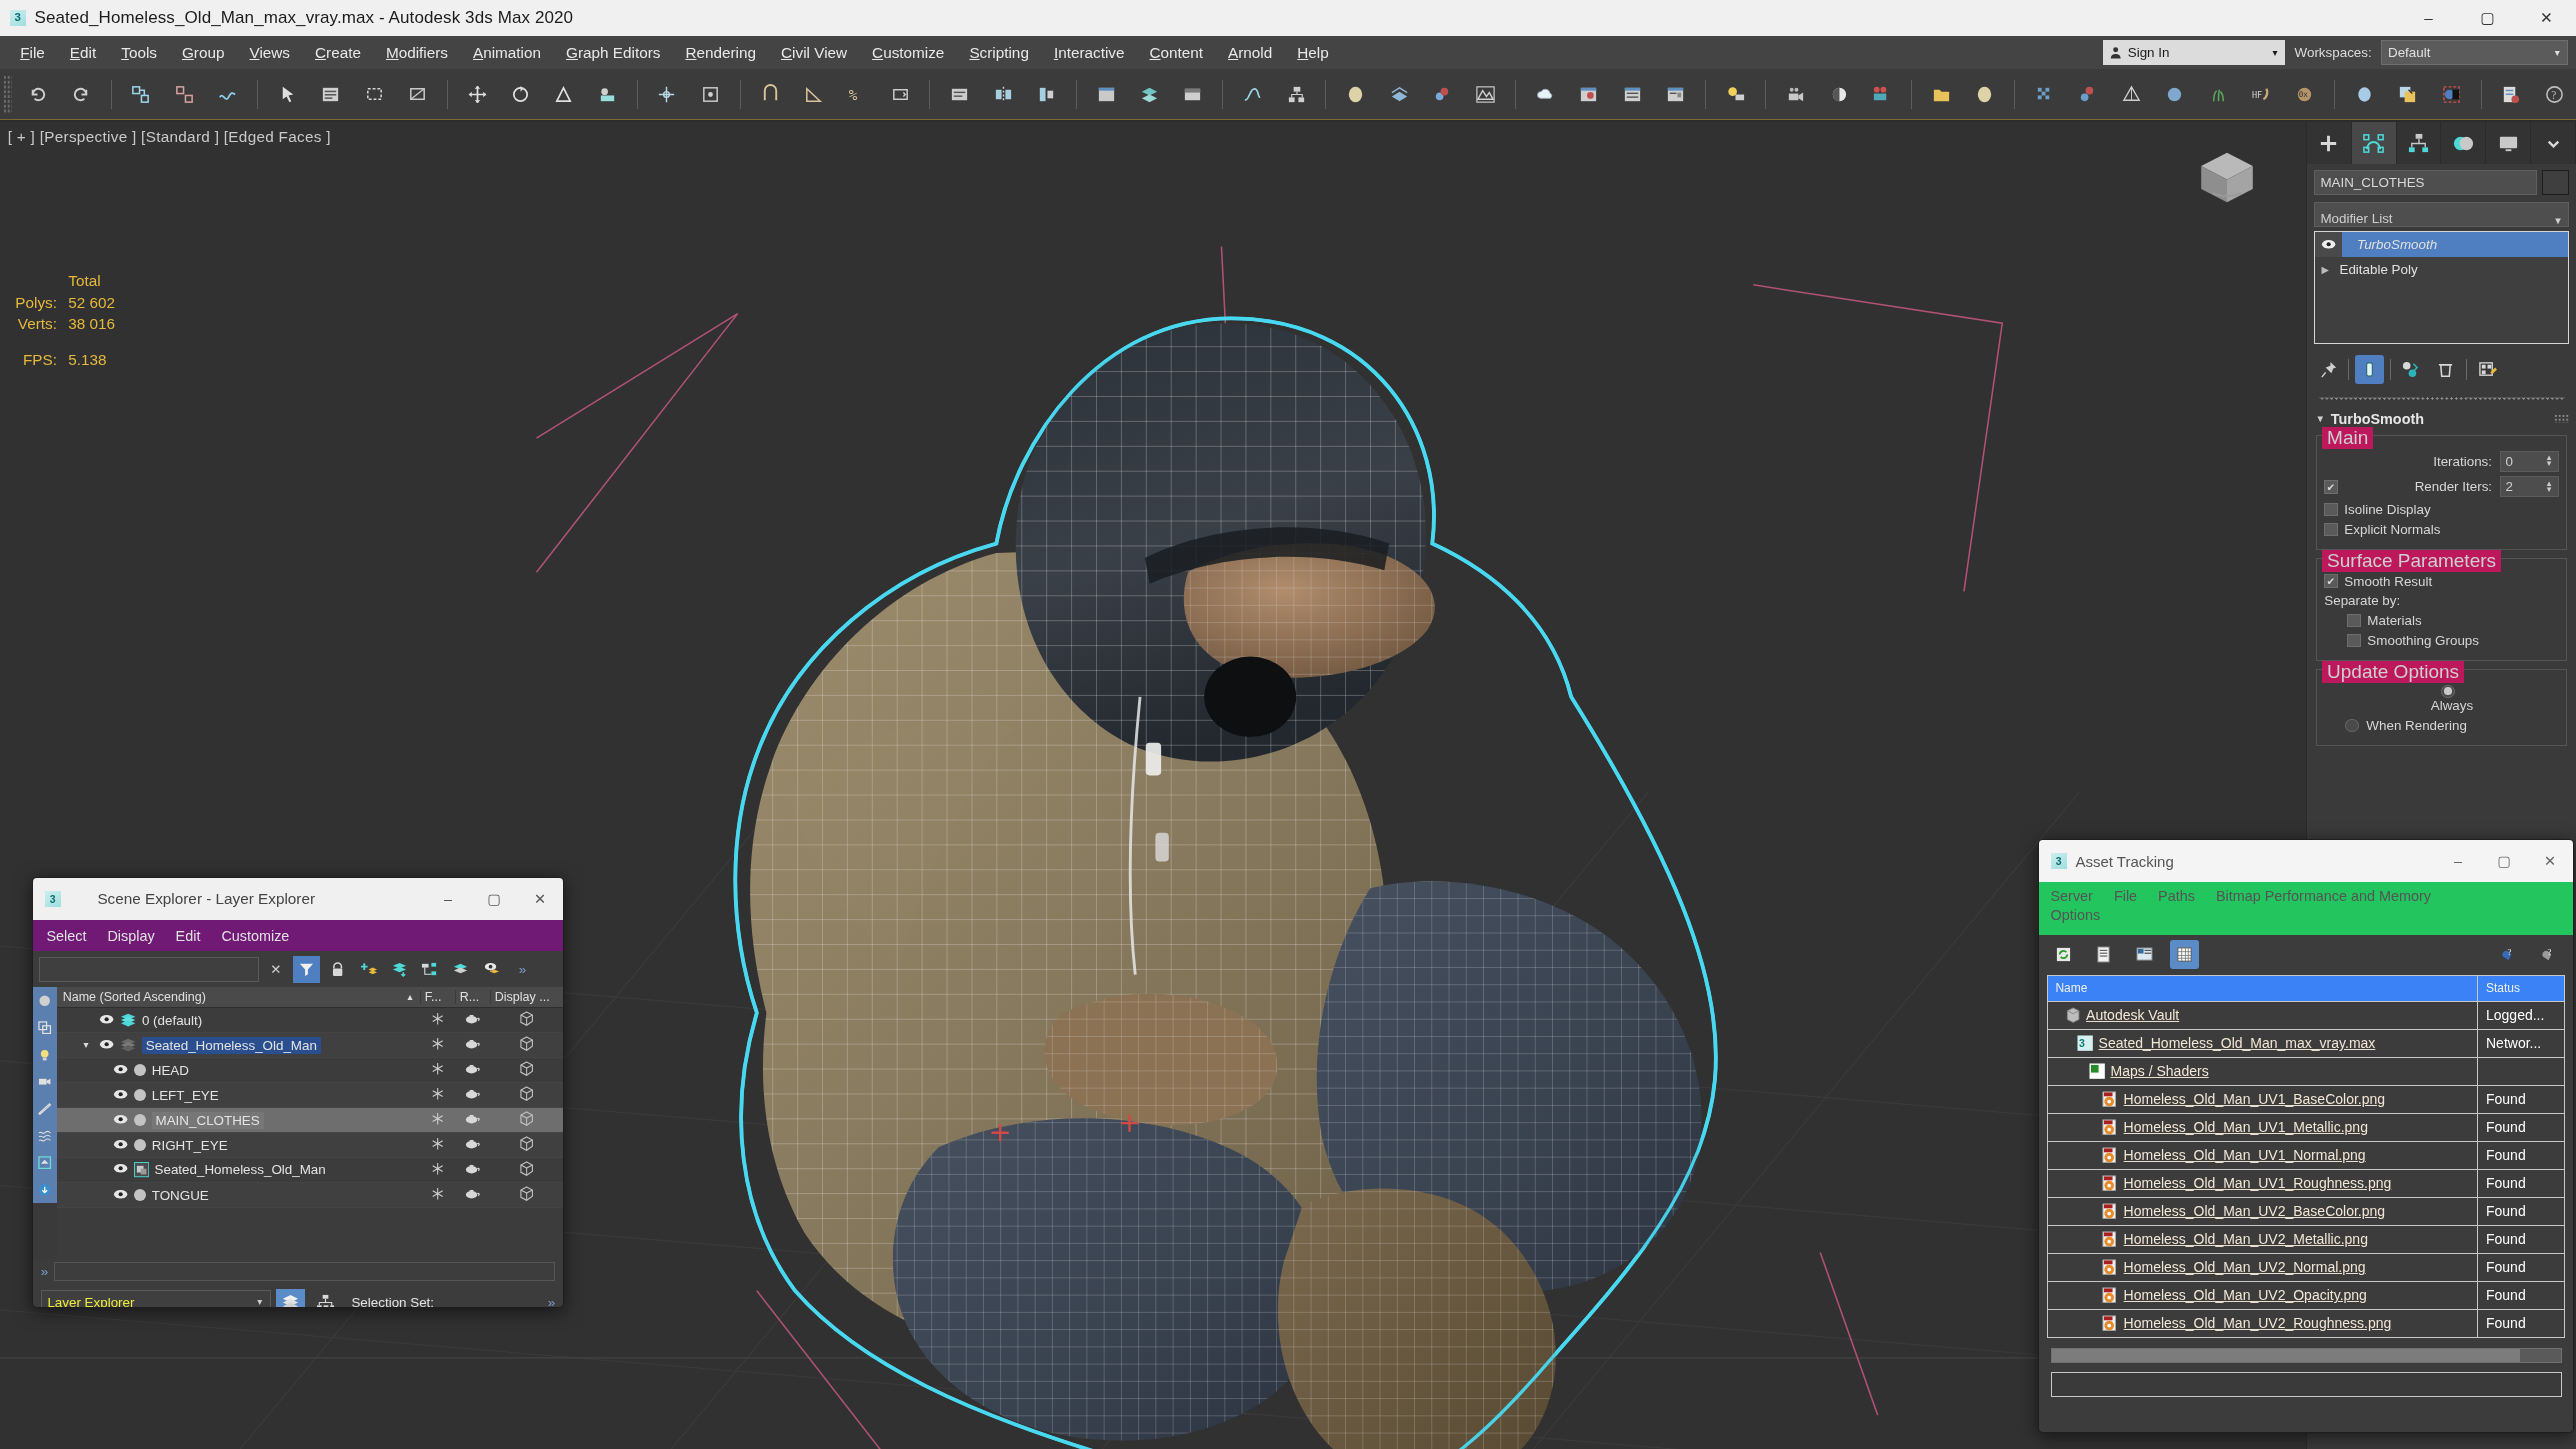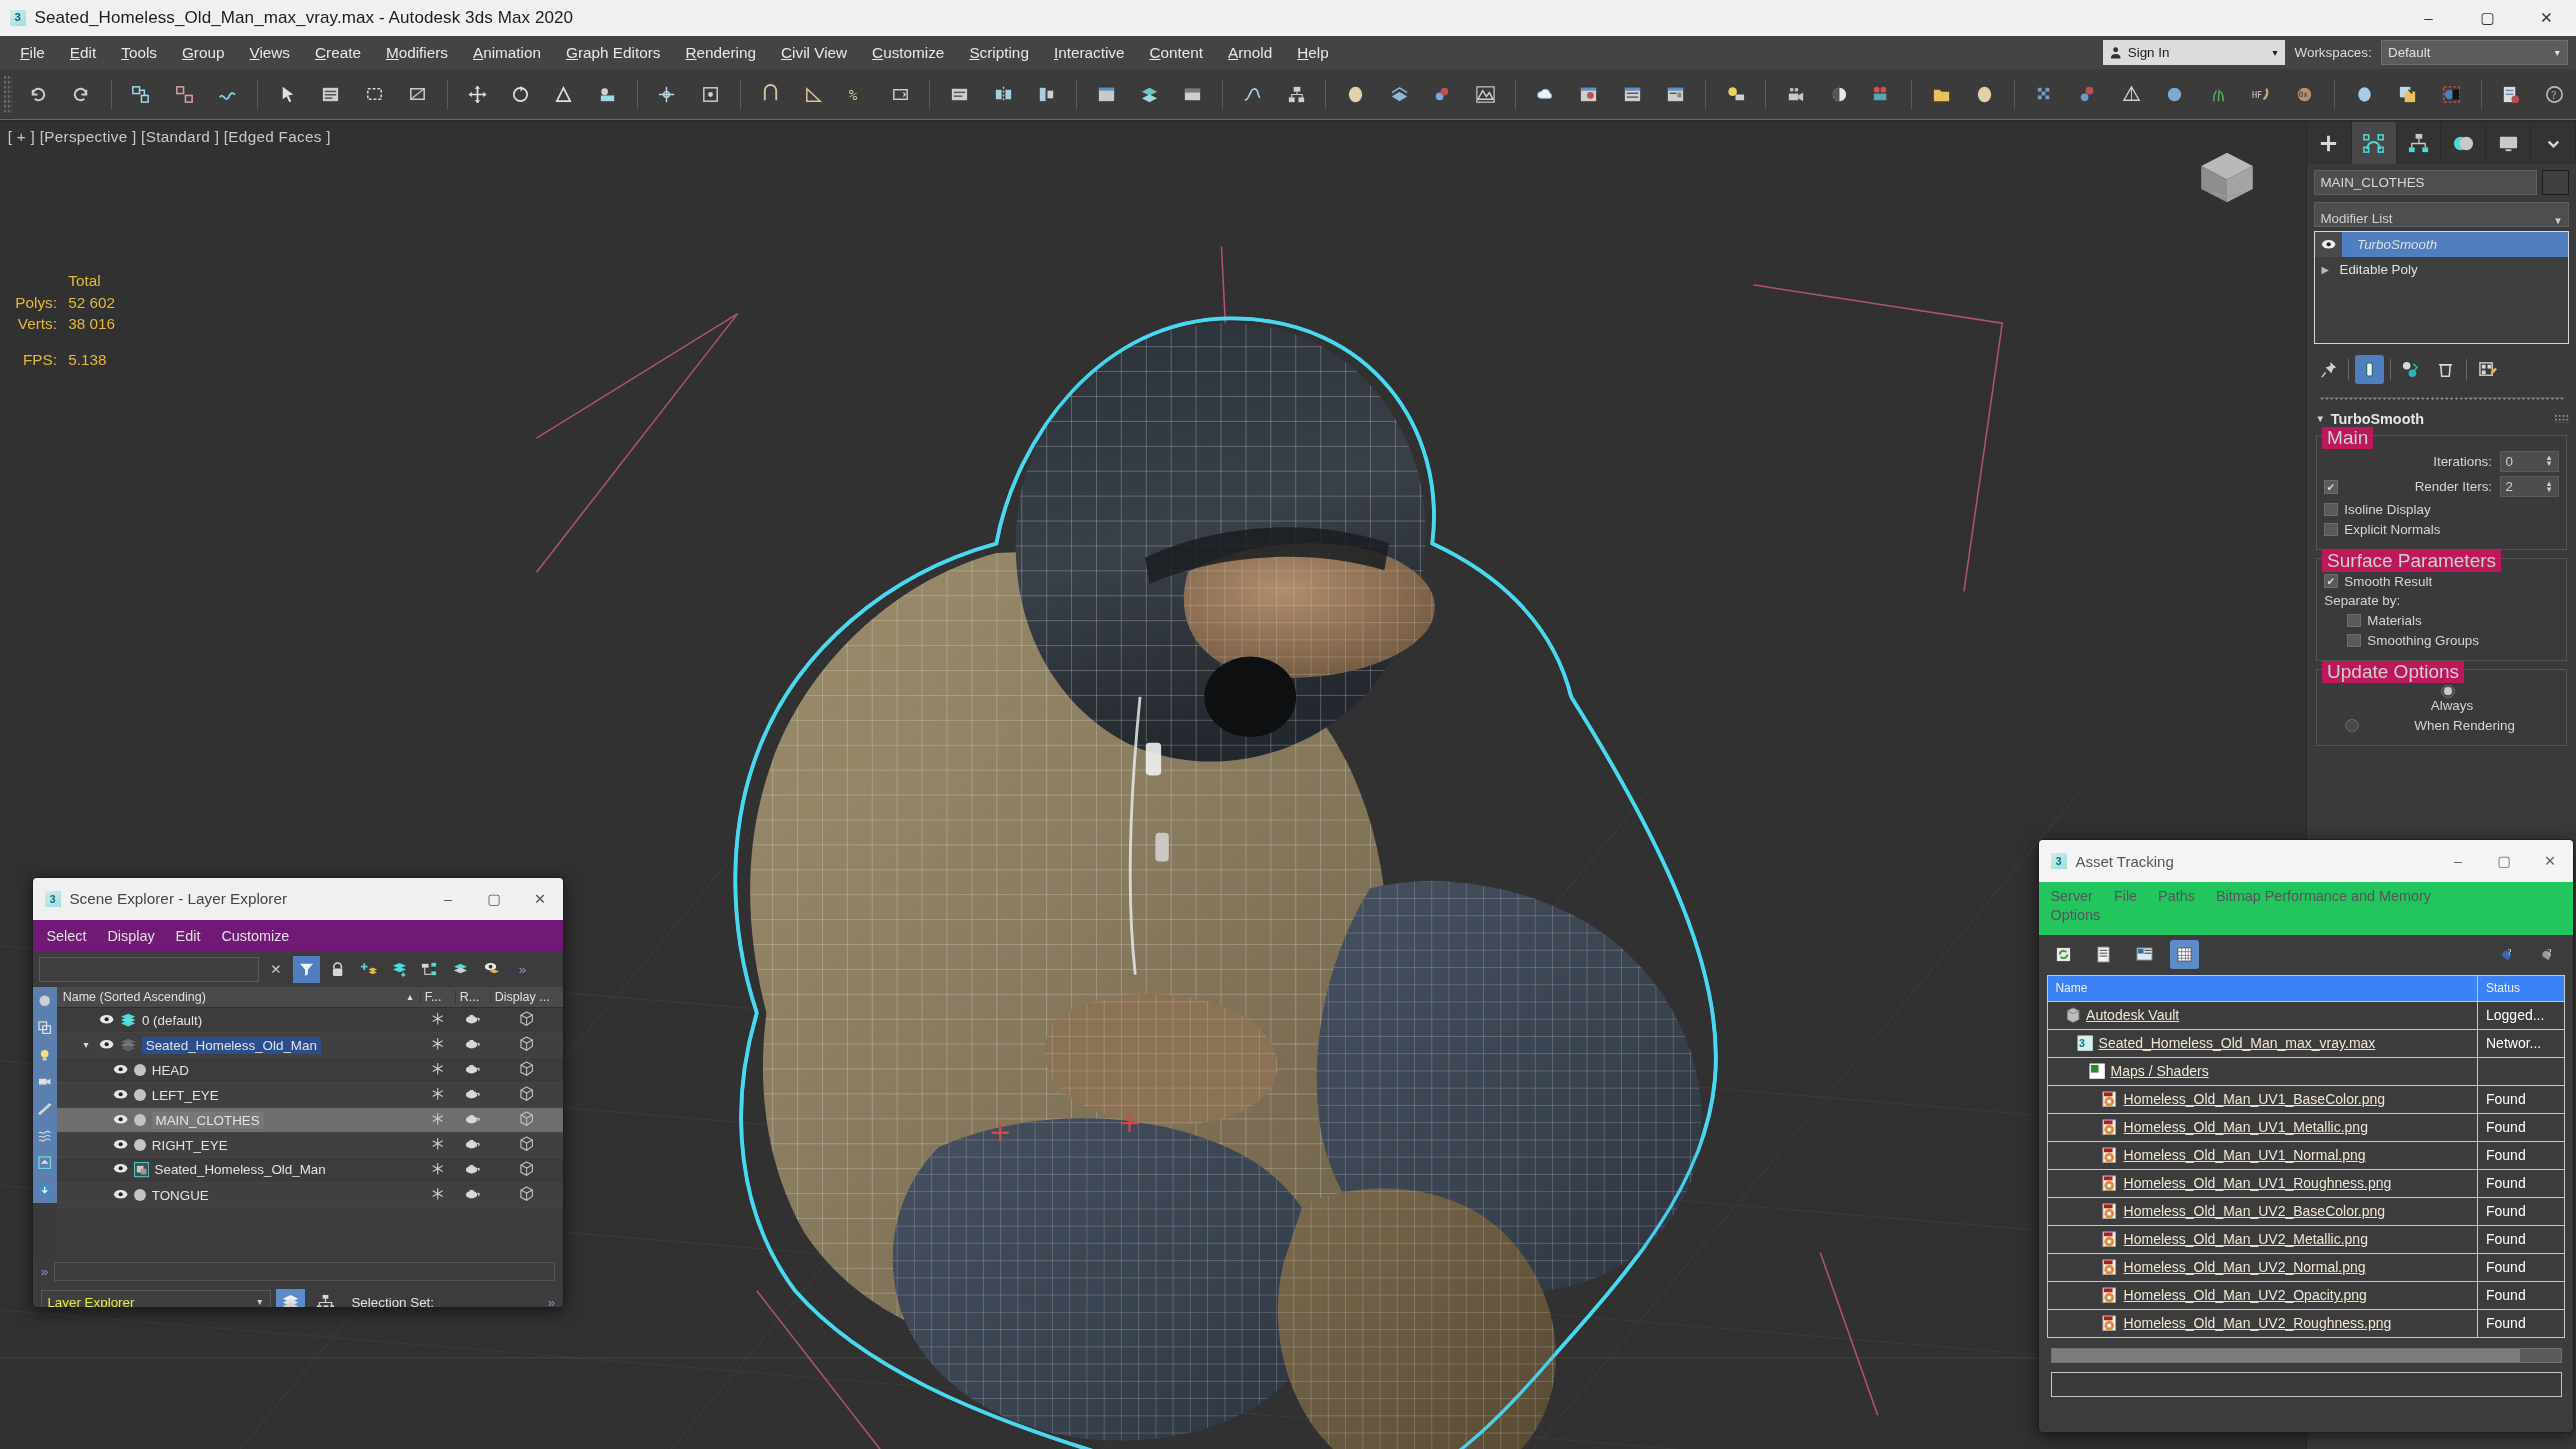--- a/index.html
+++ b/index.html
@@ -171,21 +171,21 @@
     position: absolute; left: 32px; top: 877px; width: 532px; height: 431px;
     background: #3c3c3c; border: 1px solid #1e1e1e;
     box-shadow: 0 3.8px 17px rgba(0,0,0,.55); border-radius: 4.8px; overflow: hidden;
   }
   .sew-title {
     height: 42px; background: #f0f0f0; display: flex; align-items: center; padding-left: 11.5px;
   }
   .sew-title .ico { width: 16.3px; height: 16.3px; margin-right: 8.6px;
     background: linear-gradient(145deg,#cdeeee,#9fdede); color: #0b6e6e;
     font-size: 10.5px; font-weight: bold; display:flex; align-items:center; justify-content:center; }
-  .sew-title .t { font-size: 15.3px; color: #444; }
+  .sew-title .t { font-size: 15.3px; color: #444; margin-left: 28px; }
   .sew-title .btns { margin-left: auto; display: flex; }
   .sew-title .btns div { width: 46px; height: 42px; display: flex; align-items: center; justify-content: center;
     color: #555; font-size: 14.4px; }
   .sew-menu { height: 31px; background: #701a75; display: flex; align-items: center; padding-left: 13.4px; gap: 21px; }
   .sew-menu span { color: #e2e2e2; font-size: 14.4px; }
   .sew-toolbar { height: 36px; display: flex; align-items: center; padding: 0 5.7px; gap: 3.8px; }
   .sew-search { width: 220px; height: 25px; background: #3f3f3f; border: 1px solid #5a5a5a; }
   .sew-tb { width: 27px; height: 27px; display: flex; align-items: center; justify-content: center; color: #cfcfcf; font-size: 13.4px; }
   .sew-tb.on { background: #4f7fc0; }
   .sew-body { display: flex; height: 272px; }
@@ -997,21 +997,21 @@
             </div>
           </div>
           <div class="group">
             <div class="gtitle">Update Options</div>
             <div class="frow" style="margin-left: 21px; flex-direction: column;">
               <span class="rb">
                 <span class="dot"></span>
               </span>
               <span>Always</span>
             </div>
-            <div class="frow" style="margin-left: 21px; gap: 48px;">
+            <div class="frow" style="margin-left: 21px;">
               <span class="rb"></span>
               <span>When Rendering</span>
             </div>
           </div>
         </div>
     </div>
   </div>
 
   <div class="sew">
     <div class="sew-title">

